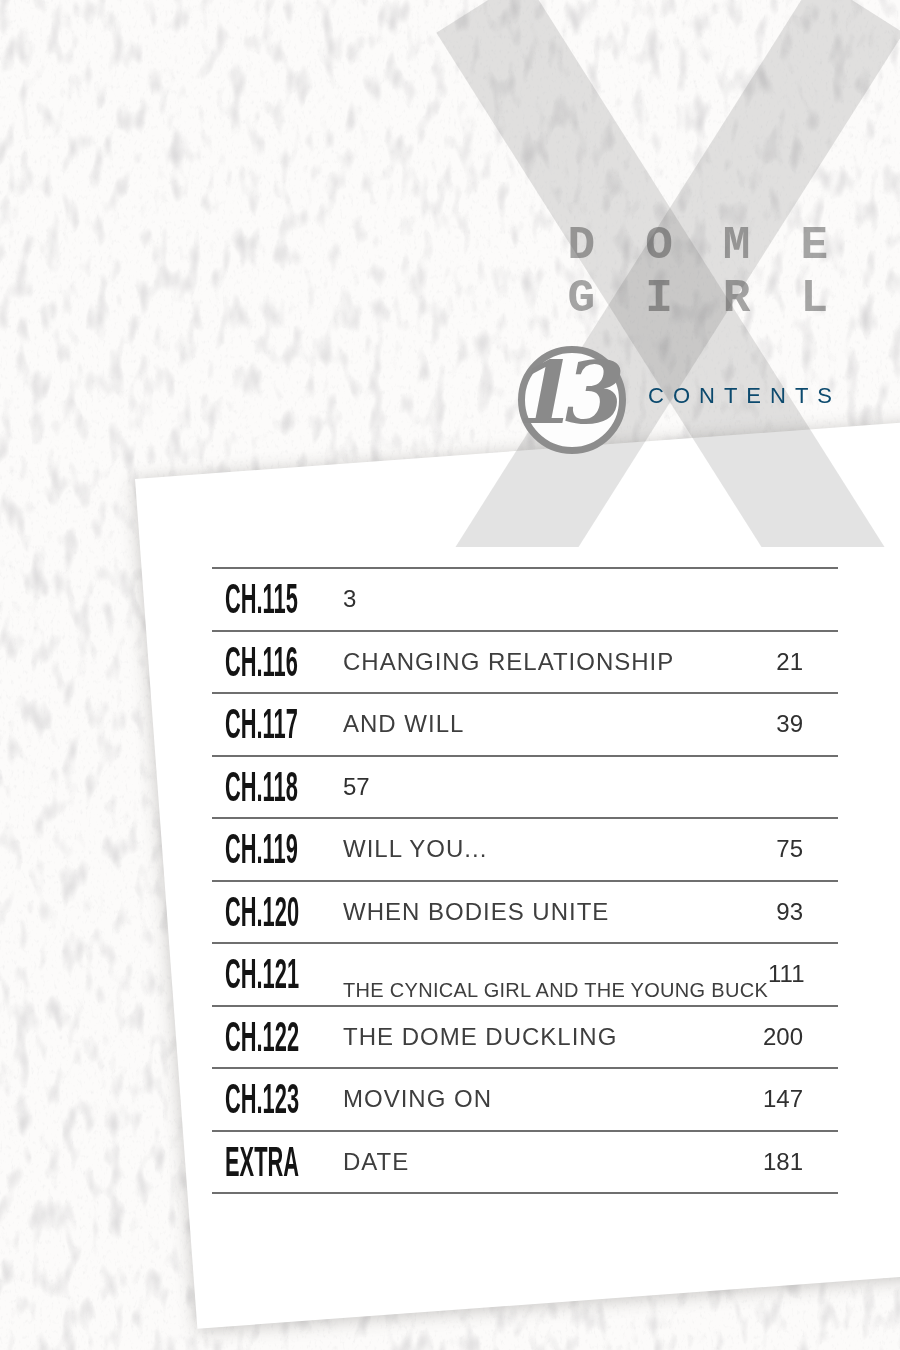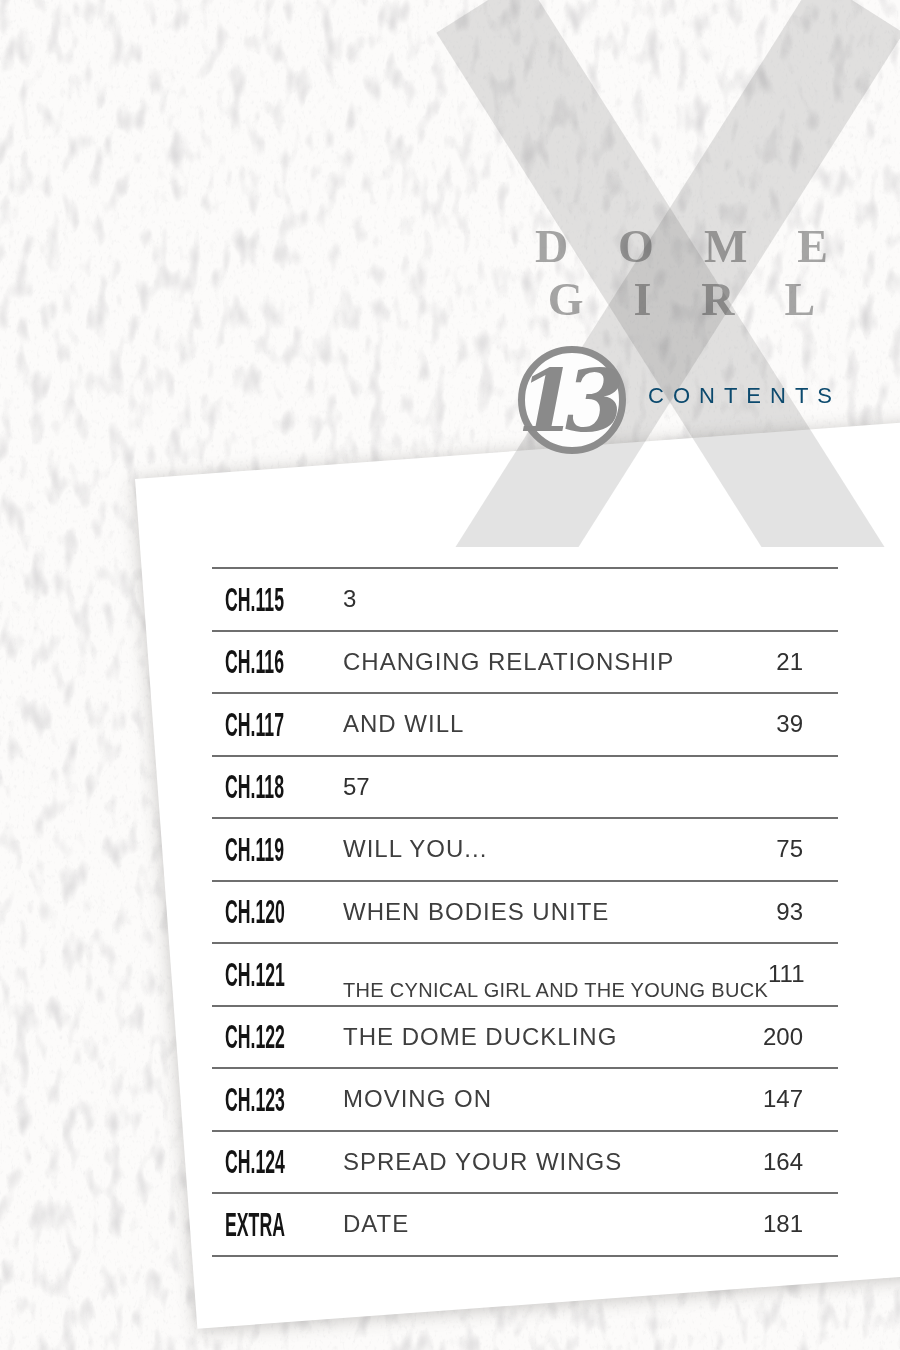--- a/index.html
+++ b/index.html
@@ -28,32 +28,32 @@
   .x-bar {
     position:absolute; left:228px; top:-50px; width:104px; height:710px;
     background:rgba(82,82,82,0.16);
   }
   .x-bar.b1 { transform:rotate(32.3deg); }
   .x-bar.b2 { transform:rotate(-32.3deg); }
 
   
   .series-title {
     position:absolute; top:220px; right:22px; z-index:3;
-    text-align:center;
-    font-family:Liberation Serif, serif; font-weight:bold;
+    text-align:right;
+    font-family:Liberation Mono, monospace; font-weight:bold;
     font-size:46px; line-height:53px; letter-spacing:50px;
     color:rgba(55,55,55,0.44); white-space:nowrap;
   }
 
   
   .volume-badge {
     position:absolute; left:518px; top:346px; width:108px; height:108px;
     box-sizing:border-box; border:7px solid #8d8d8d; border-radius:50%;
     background:#fdfdfd; z-index:3;
-    display:flex; align-items:flex-end; justify-content:center;
+    display:flex; align-items:flex-start; justify-content:center;
   }
   .volume-number {
     font-family:"DejaVu Serif", serif; font-style:italic; font-weight:bold;
     font-size:86px; letter-spacing:-12px; color:#8a8a8a;
     transform:translate(-7px,-3px); line-height:1;
   }
 
   .contents-label {
     position:absolute; left:648px; top:383px; z-index:3;
     font-size:22px; letter-spacing:9px; color:#0c4a6e; white-space:nowrap;
@@ -64,21 +64,21 @@
     position:absolute; left:212px; top:567px; width:626px; z-index:3;
     border-bottom:2px solid #6f6f6f;
   }
   .toc-row {
     display:flex; align-items:center;
     height:60.5px; border-top:2px solid #6f6f6f;
     padding-left:13px; padding-right:35px;
   }
   .toc-ch {
     flex:0 0 118px; width:118px;
-    font-weight:bold; font-size:34px; color:#141414; white-space:nowrap;
+    font-weight:bold; font-size:42px; color:#141414; white-space:nowrap;
   }
   .condense {
     display:inline-block; transform:scaleX(0.52); transform-origin:0 50%;
     white-space:nowrap;
   }
   .toc-title {
     flex:1; font-size:24px; letter-spacing:1px; color:#3e3e3e;
     white-space:nowrap; overflow:visible;
   }
   .toc-title.small { font-size:20px; letter-spacing:0.3px;margin-top:32px; }
@@ -161,24 +161,19 @@
         <span class="toc-ch"><span class="condense">CH.122</span></span>
         <span class="toc-title">THE DOME DUCKLING</span>
         <span class="toc-page">200</span>
       </div>
       <div class="toc-row">
         <span class="toc-ch"><span class="condense">CH.123</span></span>
         <span class="toc-title">MOVING ON</span>
         <span class="toc-page">147</span>
       </div>
       <div class="toc-row">
-        <span class="toc-ch"><span class="condense">CH.124</span></span>
-        <span class="toc-title">SPREAD YOUR WINGS</span>
-        <span class="toc-page">164</span>
-      </div>
-      <div class="toc-row">
         <span class="toc-ch"><span class="condense">EXTRA</span></span>
         <span class="toc-title">DATE</span>
         <span class="toc-page">181</span>
       </div>
     </div>
 
 </div>
 
 </body></html>

